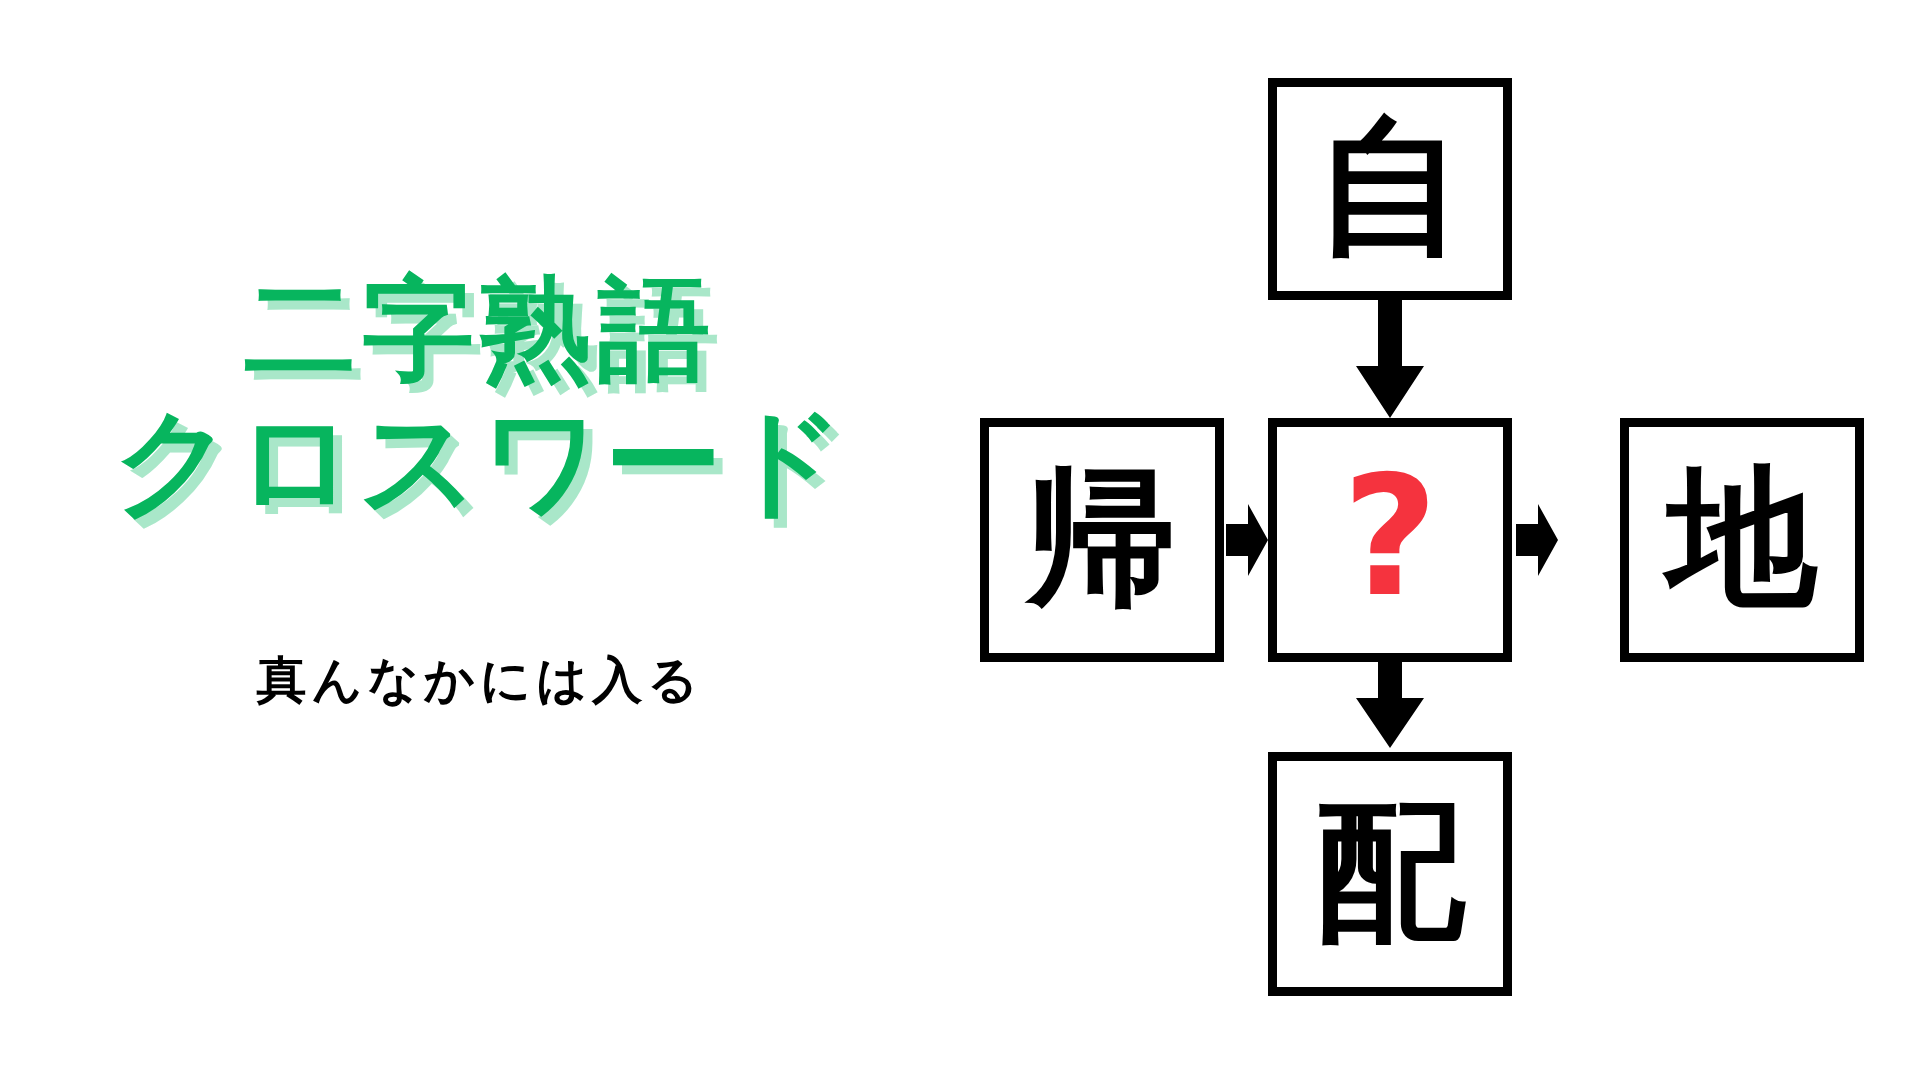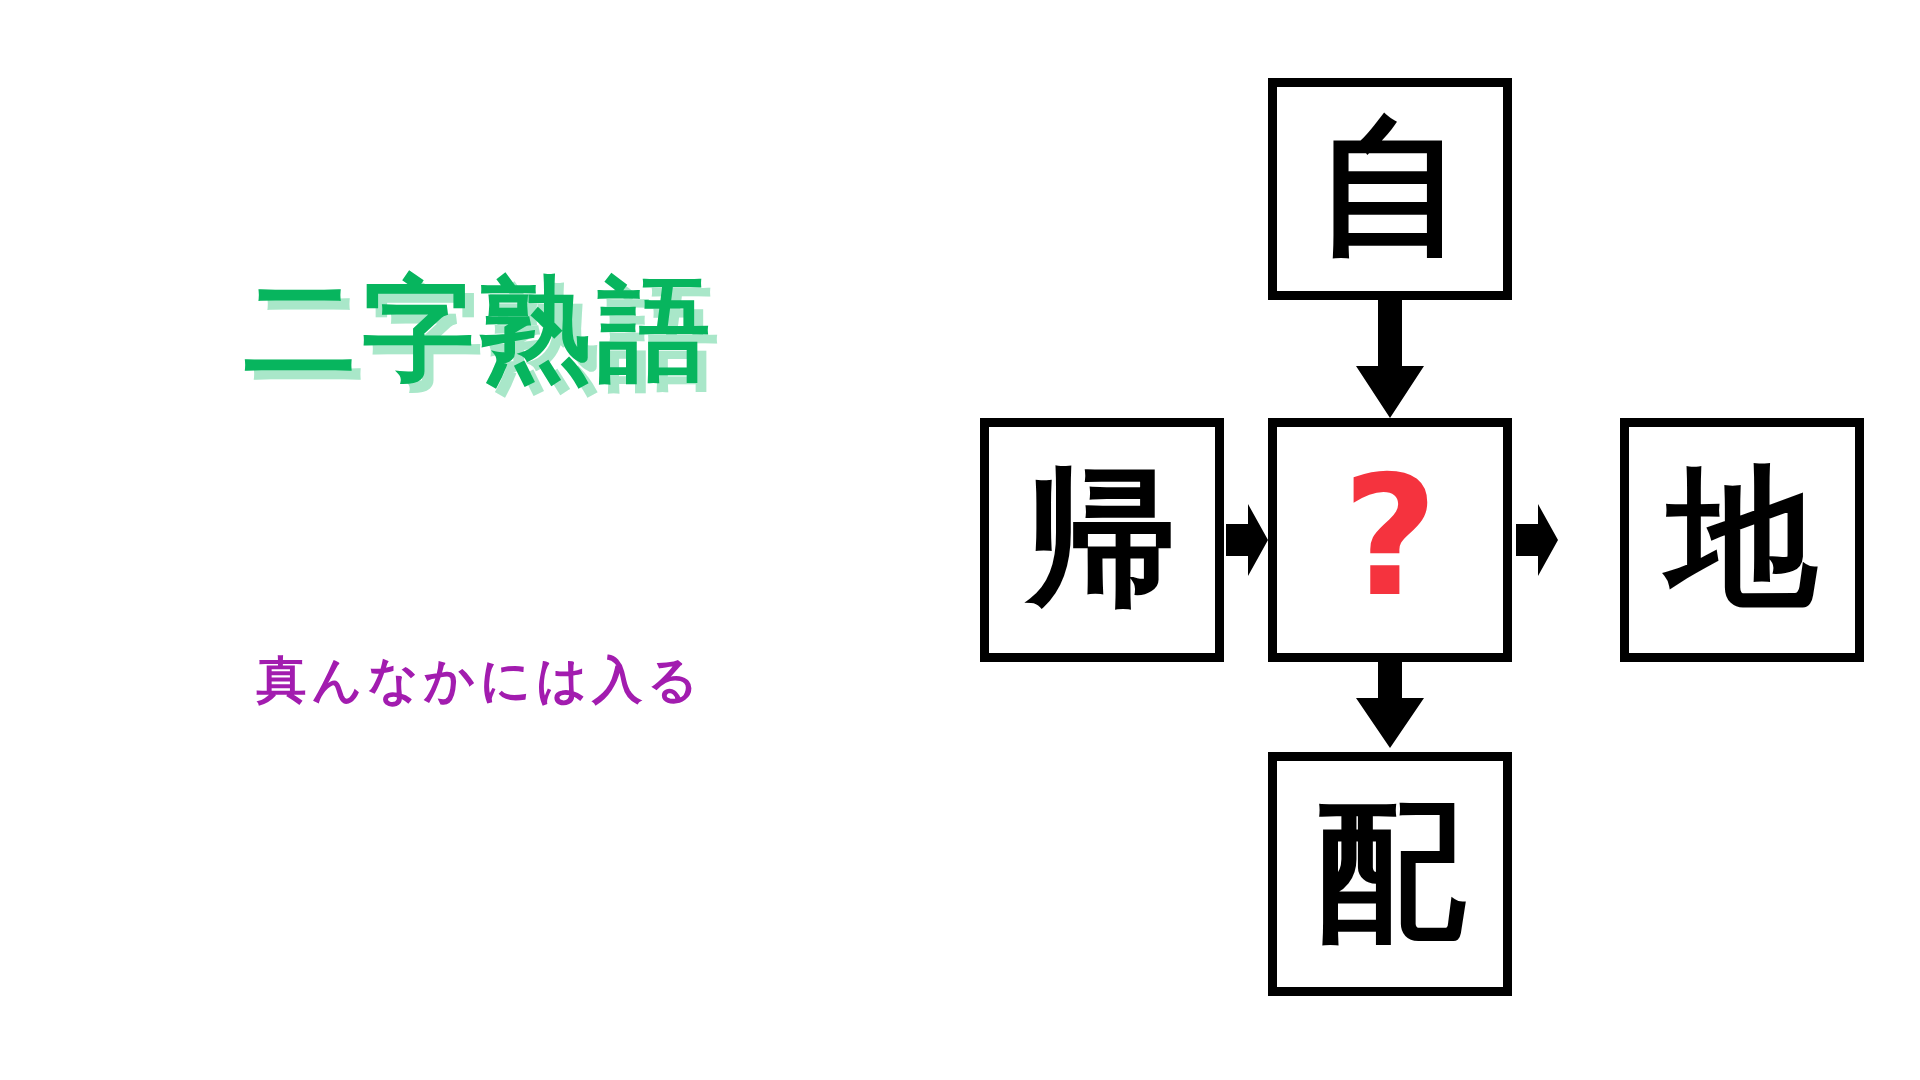--- a/index.html
+++ b/index.html
@@ -57,21 +57,21 @@
     top: 648px;
     width: 960px;
     text-align: center;
   }
   .subtitle-line {
     font-family: Liberation Sans, sans-serif;
     font-weight: 700;
     font-size: 50px;
     line-height: 64px;
     letter-spacing: 5px;
-    color: #a21caf;
+    color: #000000;
     white-space: nowrap;
   }
 
   
   #puzzle {
     position: absolute;
     left: 960px;
     top: 0;
     width: 960px;
     height: 1080px;
@@ -118,20 +118,21 @@
 </style>
 </head>
 <body>
 
 <div id="stage">
 
   <div id="left-panel">
 
     <div class="title-block">
       <div class="title-line l1">二字熟語</div>
+      <div class="title-line l2">クロスワード</div>
     </div>
 
     <div class="subtitle-block">
       <div class="subtitle-line">真んなかには入る</div>
     </div>
 
   </div>
 
   <div id="puzzle">
 

